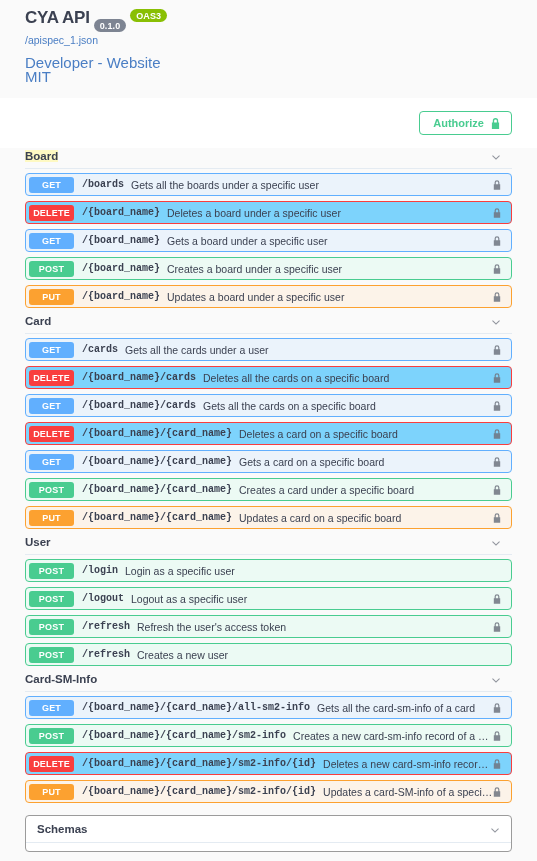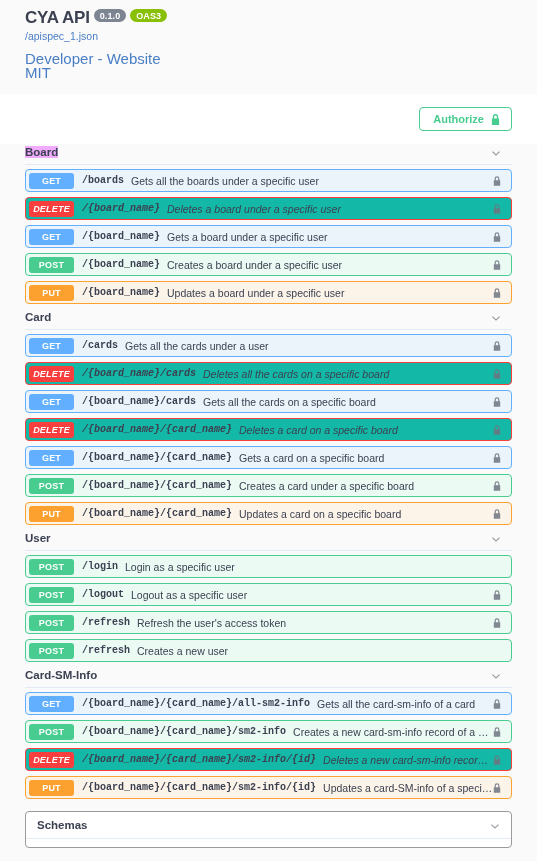--- a/index.html
+++ b/index.html
@@ -16,21 +16,21 @@
   .info-block { padding: 8px 25px 14px 25px; background: #fafafa; }
   .title-row { display: flex; align-items: flex-start; gap: 4px; }
   .api-title {
     font-size: 17px; font-weight: bold; color: #3b4151;
     line-height: 20px; letter-spacing: -0.2px; text-align: right;
   }
   .badge-version {
     display: inline-block; background: #7d8492; color: #ffffff;
     font-size: 9px; font-weight: bold; border-radius: 7px;
     padding: 1.5px 6px 1.5px 6px; line-height: 10px;
-    margin-top: 1px; letter-spacing: 0.1px;
+    margin-top: 11px; letter-spacing: 0.1px;
   }
   .badge-oas {
     display: inline-block; background: #89bf04; color: #ffffff;
     font-size: 9px; font-weight: bold; border-radius: 7px;
     padding: 1.5px 6px 1.5px 6px; line-height: 10px;
     margin-top: 1px; letter-spacing: 0.1px;
   }
   .spec-link {
     display:block; font-size: 10.5px; color: #4a7ec4; margin-top: 1px;
     text-decoration: none; line-height: 14px;
@@ -65,21 +65,21 @@
     display: flex; align-items: center; justify-content: space-between;
     border-bottom: 1px solid #e4ebf2;
     padding: 2px 10px 6px 0px;
     cursor: pointer;
     margin-bottom: 4px;
   }
   .tag-name {
     font-size: 11.5px; font-weight: bold; color: #3b4151;
     font-family: "Liberation Sans", sans-serif;
   }
-  .tag-name.selected { background: #f0abfc; }
+  .tag-name.selected { background: #fef9c3; }
   .chev { width: 12px; height: 12px; opacity: .55; }
 
   
   .op {
     display: flex; align-items: center;
     border-radius: 4px; border: 1px solid;
     margin: 0 0 5px 0; min-height: 20px;
     padding: 0; cursor: pointer; position: relative;
   }
   .op-method {
@@ -105,21 +105,21 @@
 
   
   .m-get    { background: #61affe; }
   .m-post   { background: #49cc90; }
   .m-put    { background: #fca130; }
   .m-delete { background: #f93e3e; }
 
   .op.get    { border-color: #61affe; background: #ebf3fb; }
   .op.post   { border-color: #49cc90; background: #ecfaf4; }
   .op.put    { border-color: #fca130; background: #fcf3e9; }
-  .op.delete { border-color: #f93e3e; background: #14b8a6; font-style: italic; }
+  .op.delete { border-color: #f93e3e; background: #7dd3fc; }
 
   
   .schemas-block {
     border: 1px solid #9b9b9b; border-radius: 4px;
     background: #ffffff; margin-top: 12px; margin-bottom: 16px;
     padding: 0 0 8px 0;
   }
   .schemas-header {
     display: flex; align-items: center; justify-content: space-between;
     padding: 7px 10px 7px 11px;

